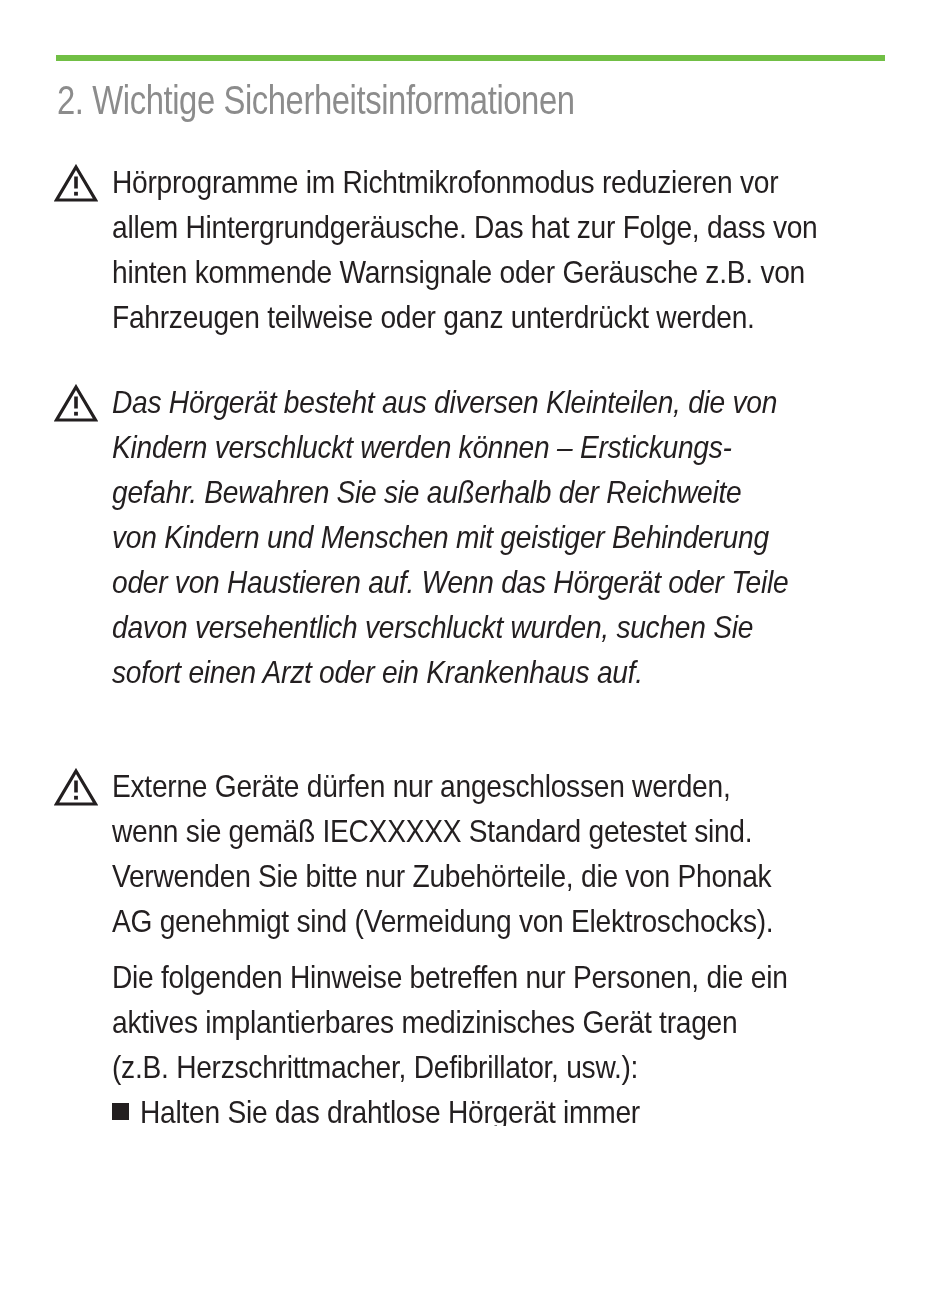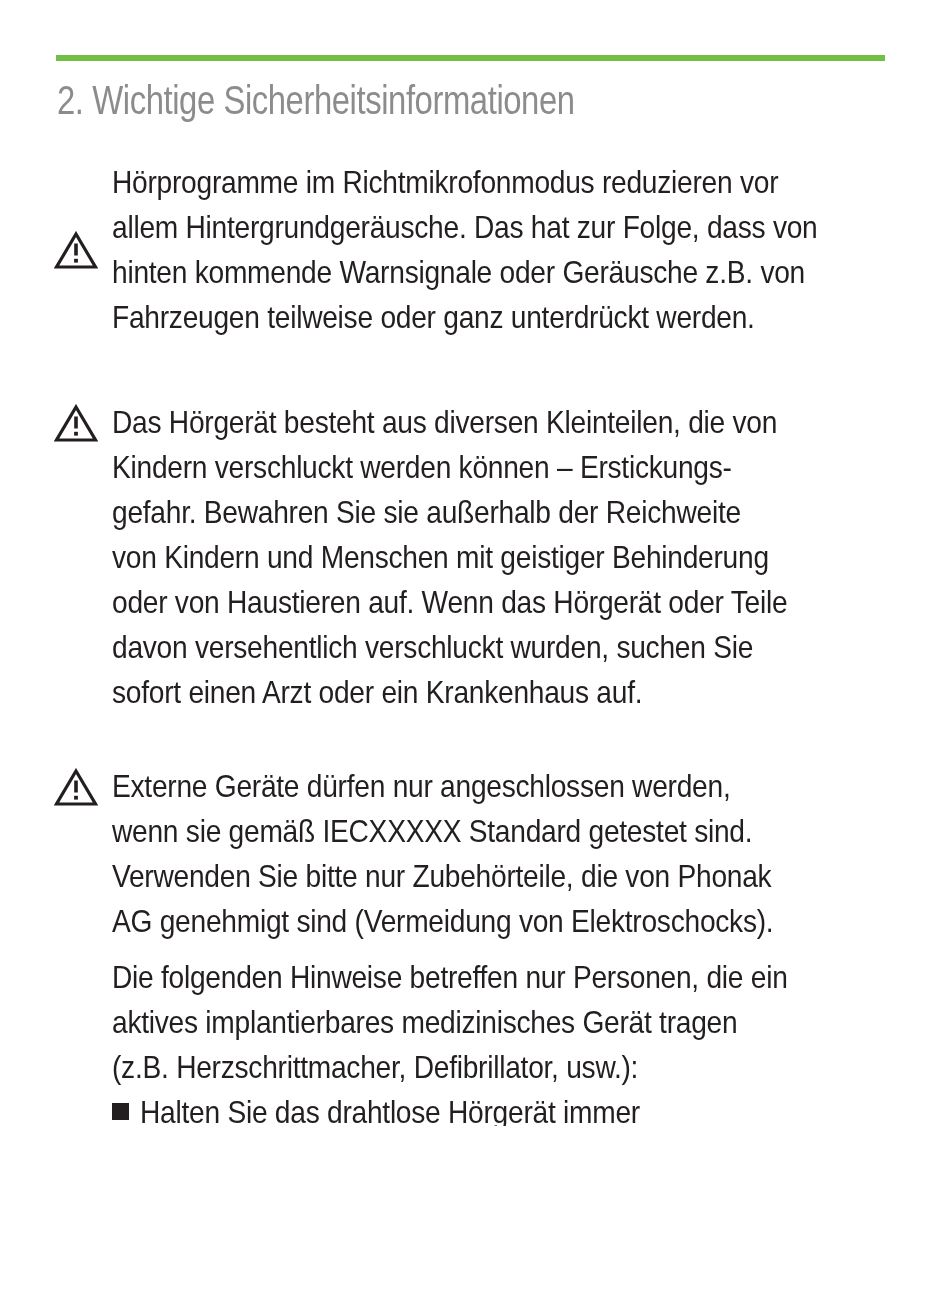--- a/index.html
+++ b/index.html
@@ -41,22 +41,22 @@
     transform-origin: 0 0;
     letter-spacing: -0.5px;
   }
   .warning {
     position: absolute;
     left: 54px;
     width: 886px;
     display: flex;
     align-items: flex-start;
   }
-  .warning.w1 { top: 160px; align-items: center; }
-  .warning.w2 { top: 400px; }
+  .warning.w1 { top: 160px; }
+  .warning.w2 { top: 380px; font-style: italic; }
   .warning.w3 { top: 735px; margin-top: 29px; }
   .warning.w4 { top: 955px; align-items: flex-end; }
   .warn-icon {
     flex: 0 0 58px;
     padding-top: 4px;
   }
   .warn-body { flex: 1 1 auto; min-width: 0; }
   .warn-text, .bullet-text {
     font-size: 32px;
     line-height: 45px;

